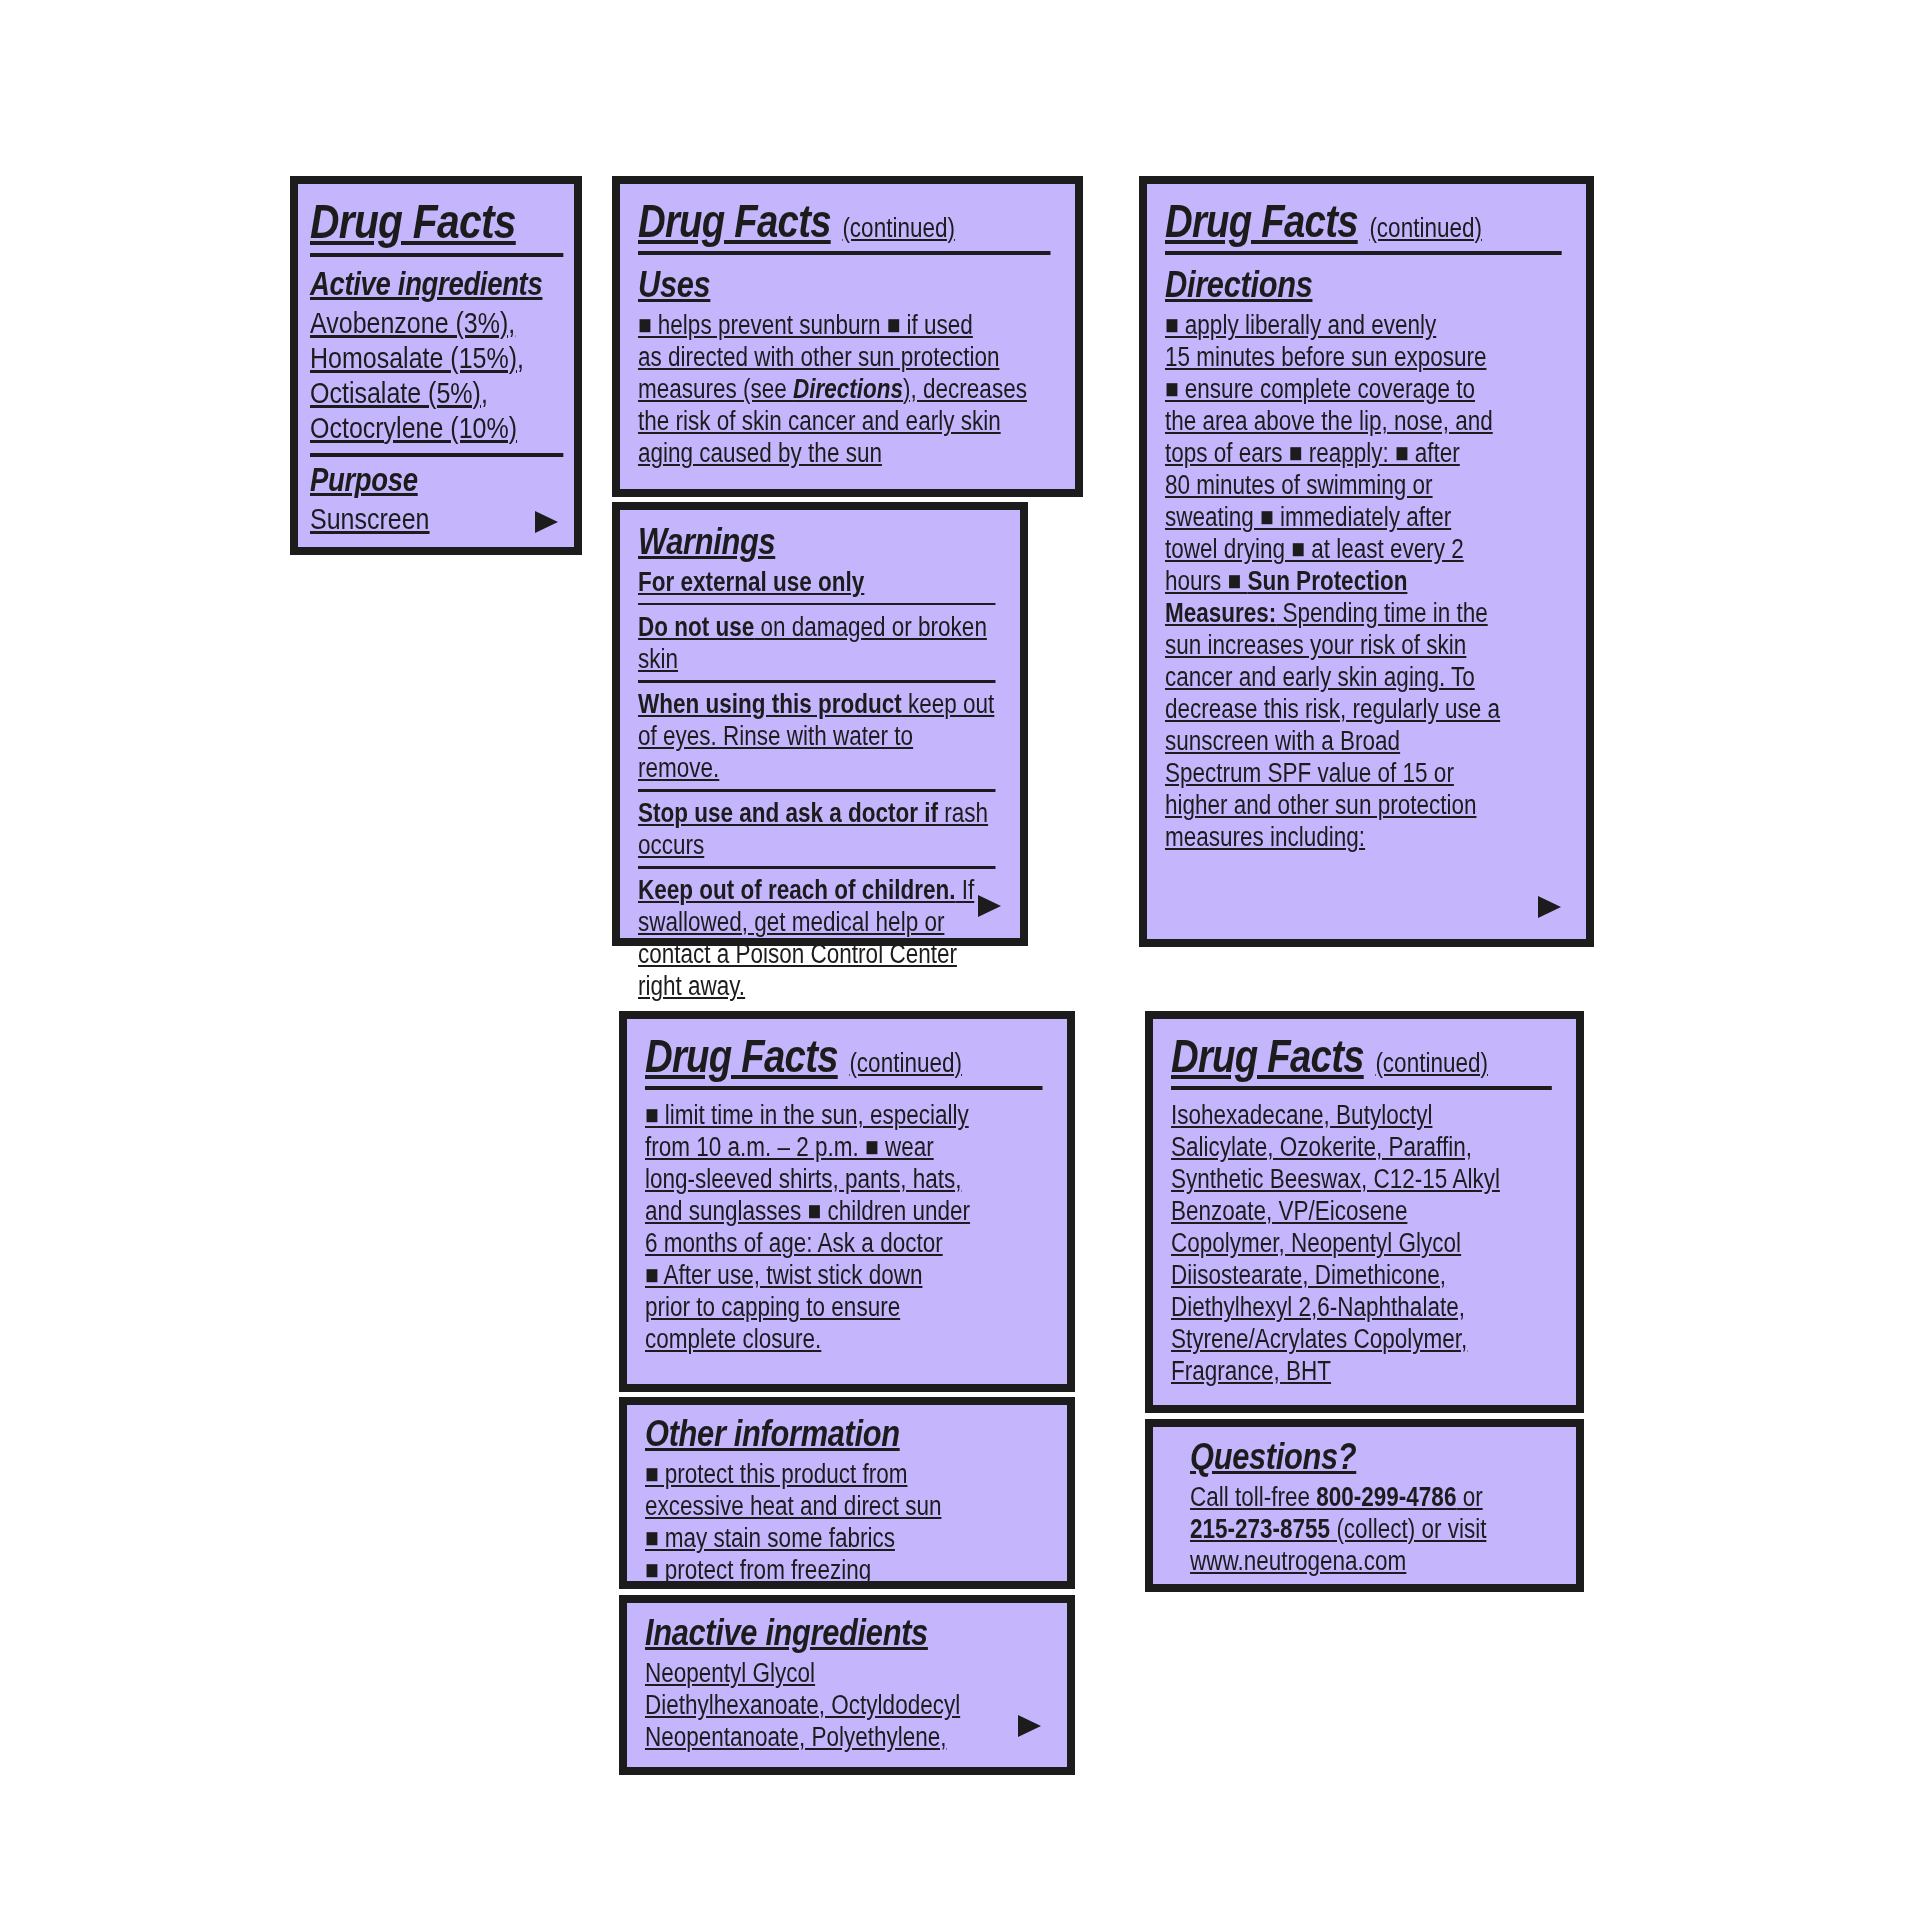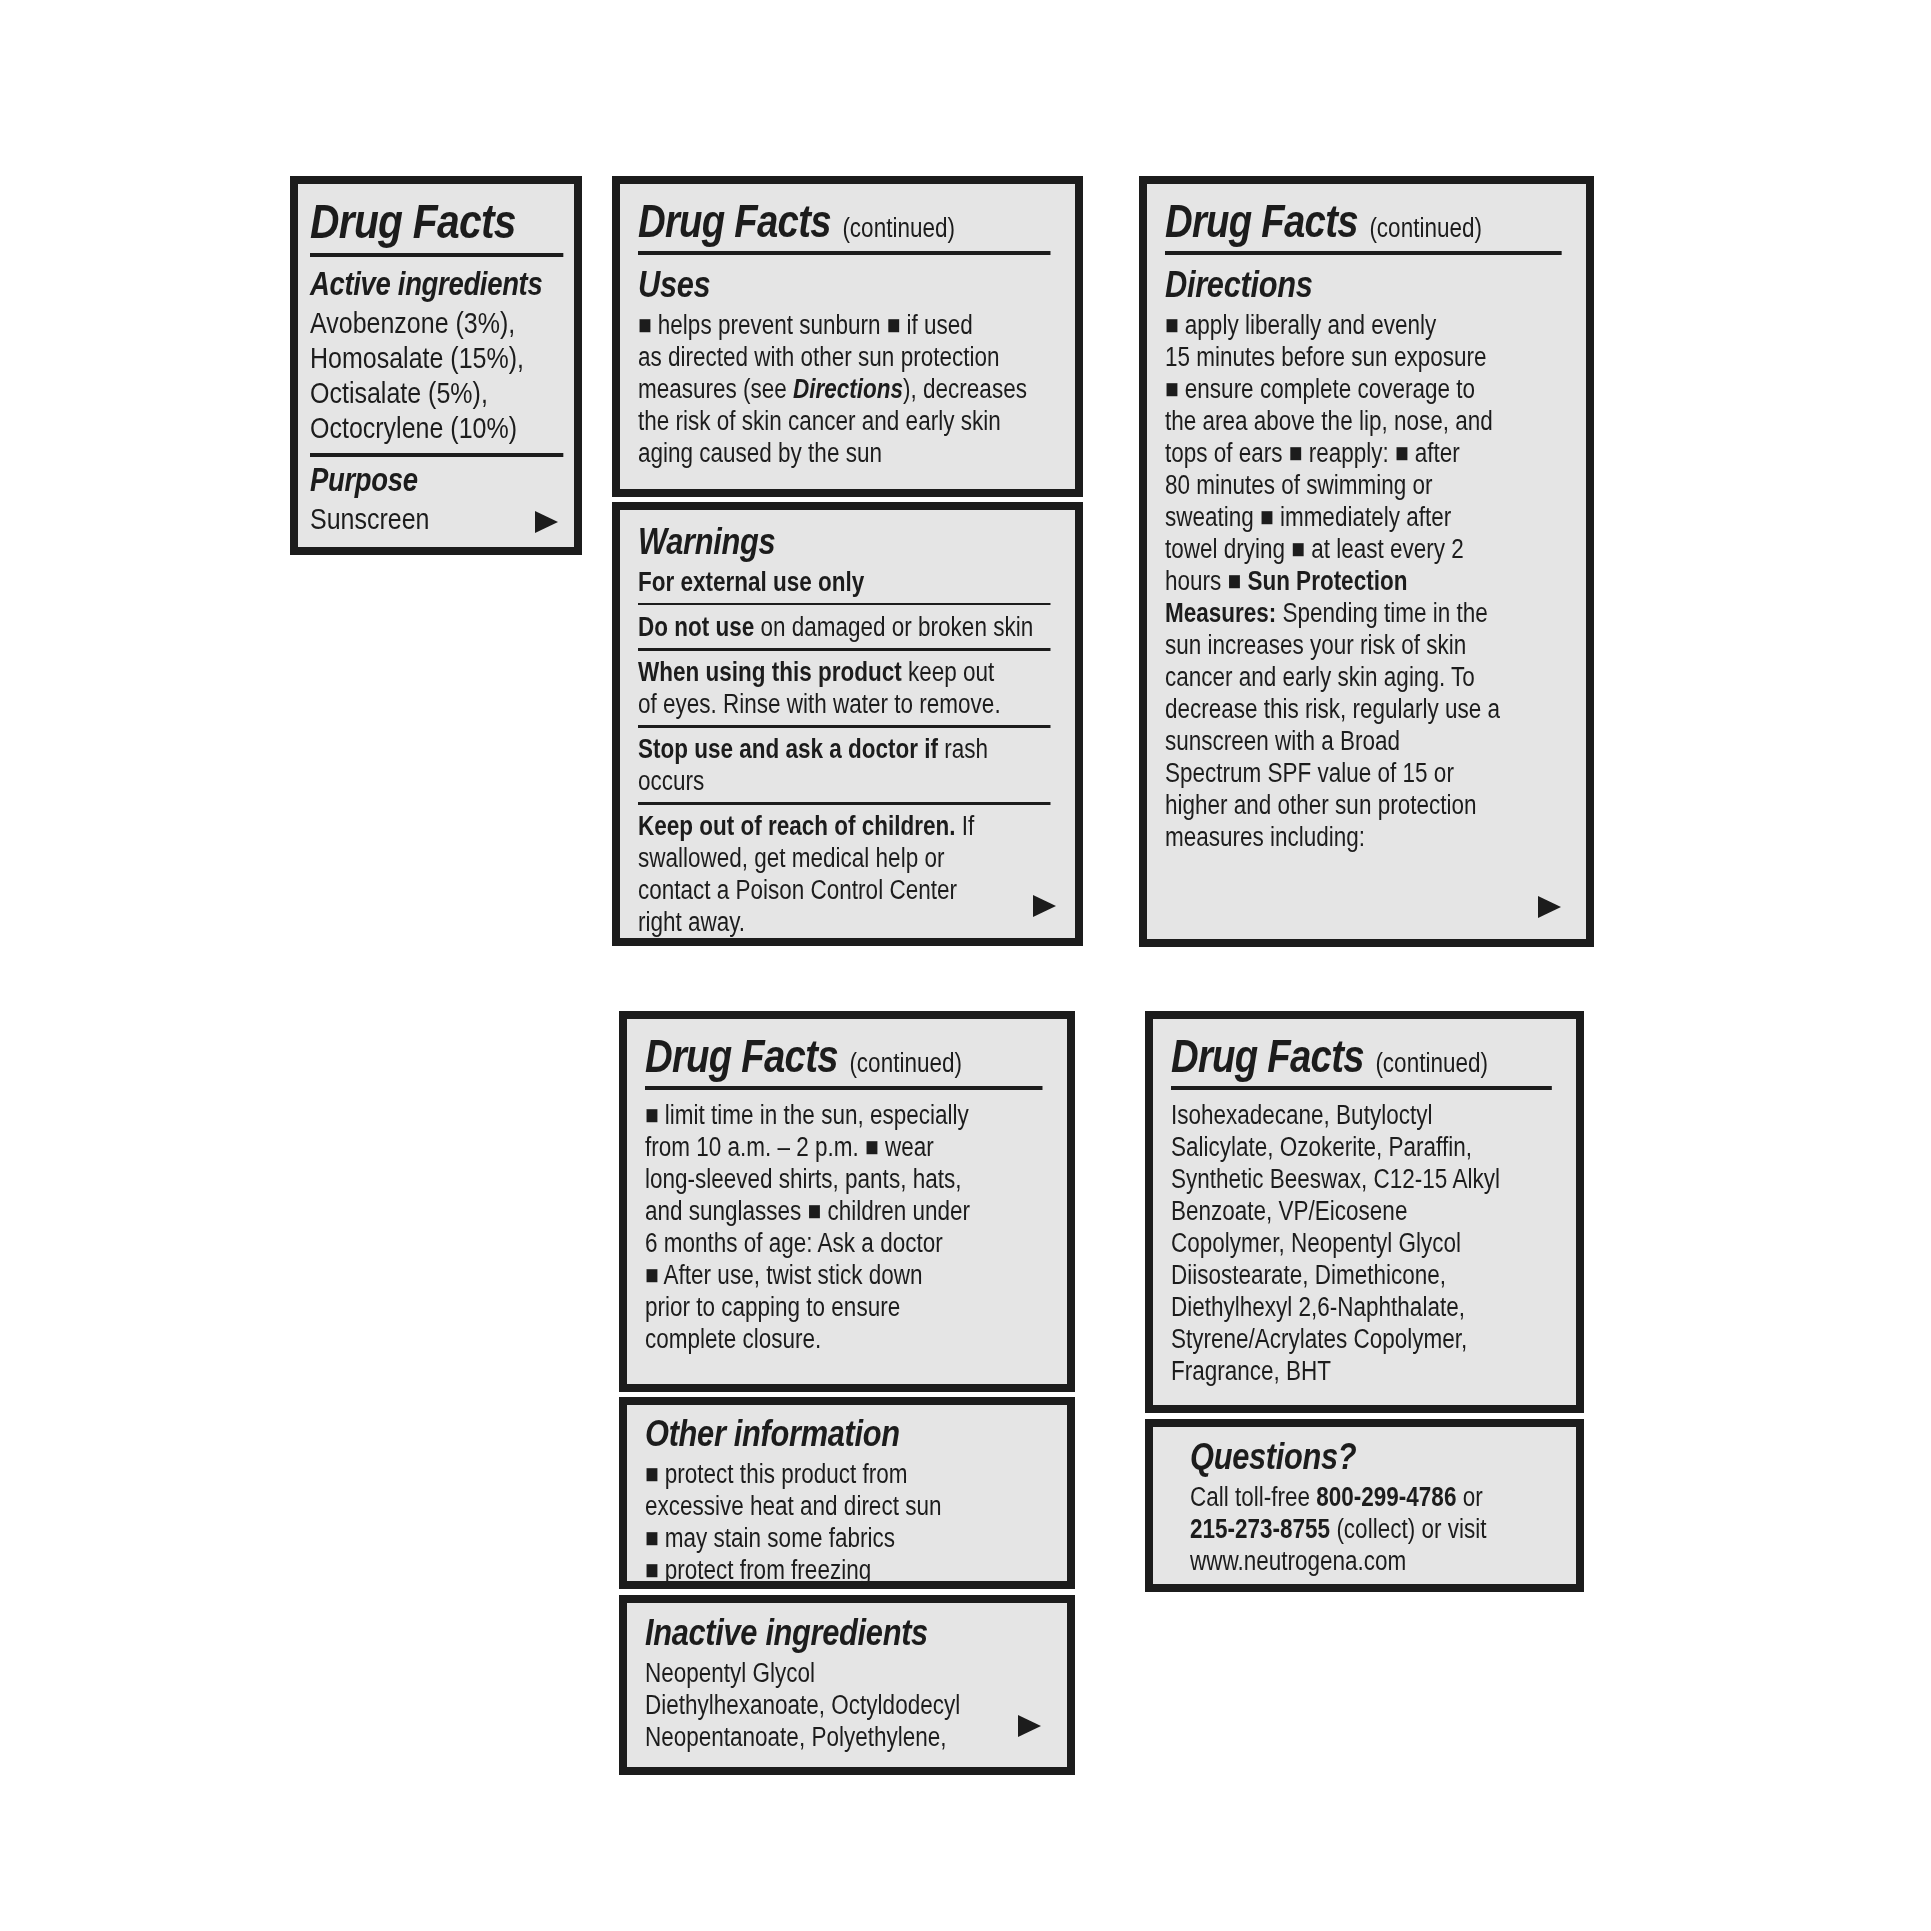--- a/index.html
+++ b/index.html
@@ -1,24 +1,24 @@
 <!DOCTYPE html>
 <html style="font-size:14px"><head>
 <meta charset="utf-8">
 <style>
   html,body{margin:0;padding:0;background:#ffffff;}
   body{width:1931px;height:1931px;position:relative;
        font-family:"Liberation Sans","DejaVu Sans",sans-serif;color:#1c1c1c;}
   .canvas{position:absolute;inset:0;background:#ffffff;}
 
-  .box{position:absolute;background:#e5e5e5;border:8.8px solid #1c1c1c;
-       box-sizing:border-box;padding:8.8px 24.6px 8.8px 17.6px;}
+  .box{position:absolute;background:#c4b5fd;border:8.8px solid #1c1c1c;
+       box-sizing:border-box;padding:8.8px 24.6px 8.8px 17.6px;text-decoration:underline;}
   #p1{left:290px;top:176px;width:292px;height:379px;padding:7px 10.5px 7px 12.3px;}
   #p2a{left:612px;top:176px;width:471px;height:321px;}
-  #p2b{left:612px;top:502px;width:471px;height:444px;}
+  #p2b{left:612px;top:502px;width:416px;height:444px;}
   #p3{left:1139px;top:176px;width:455px;height:771px;}
   #p4a{left:619px;top:1011px;width:456px;height:381px;}
   #p4b{left:619px;top:1397px;width:456px;height:192px;padding-top:6px;}
   #p4c{left:619px;top:1595px;width:456px;height:180px;padding-top:7px;}
   #p5a{left:1145px;top:1011px;width:439px;height:402px;}
   #p5b{left:1145px;top:1419px;width:439px;height:173px;padding-top:7px;padding-left:37px;}
 
   
   .inner{width:120%;transform:scaleX(0.8333);transform-origin:0 0;}
 

